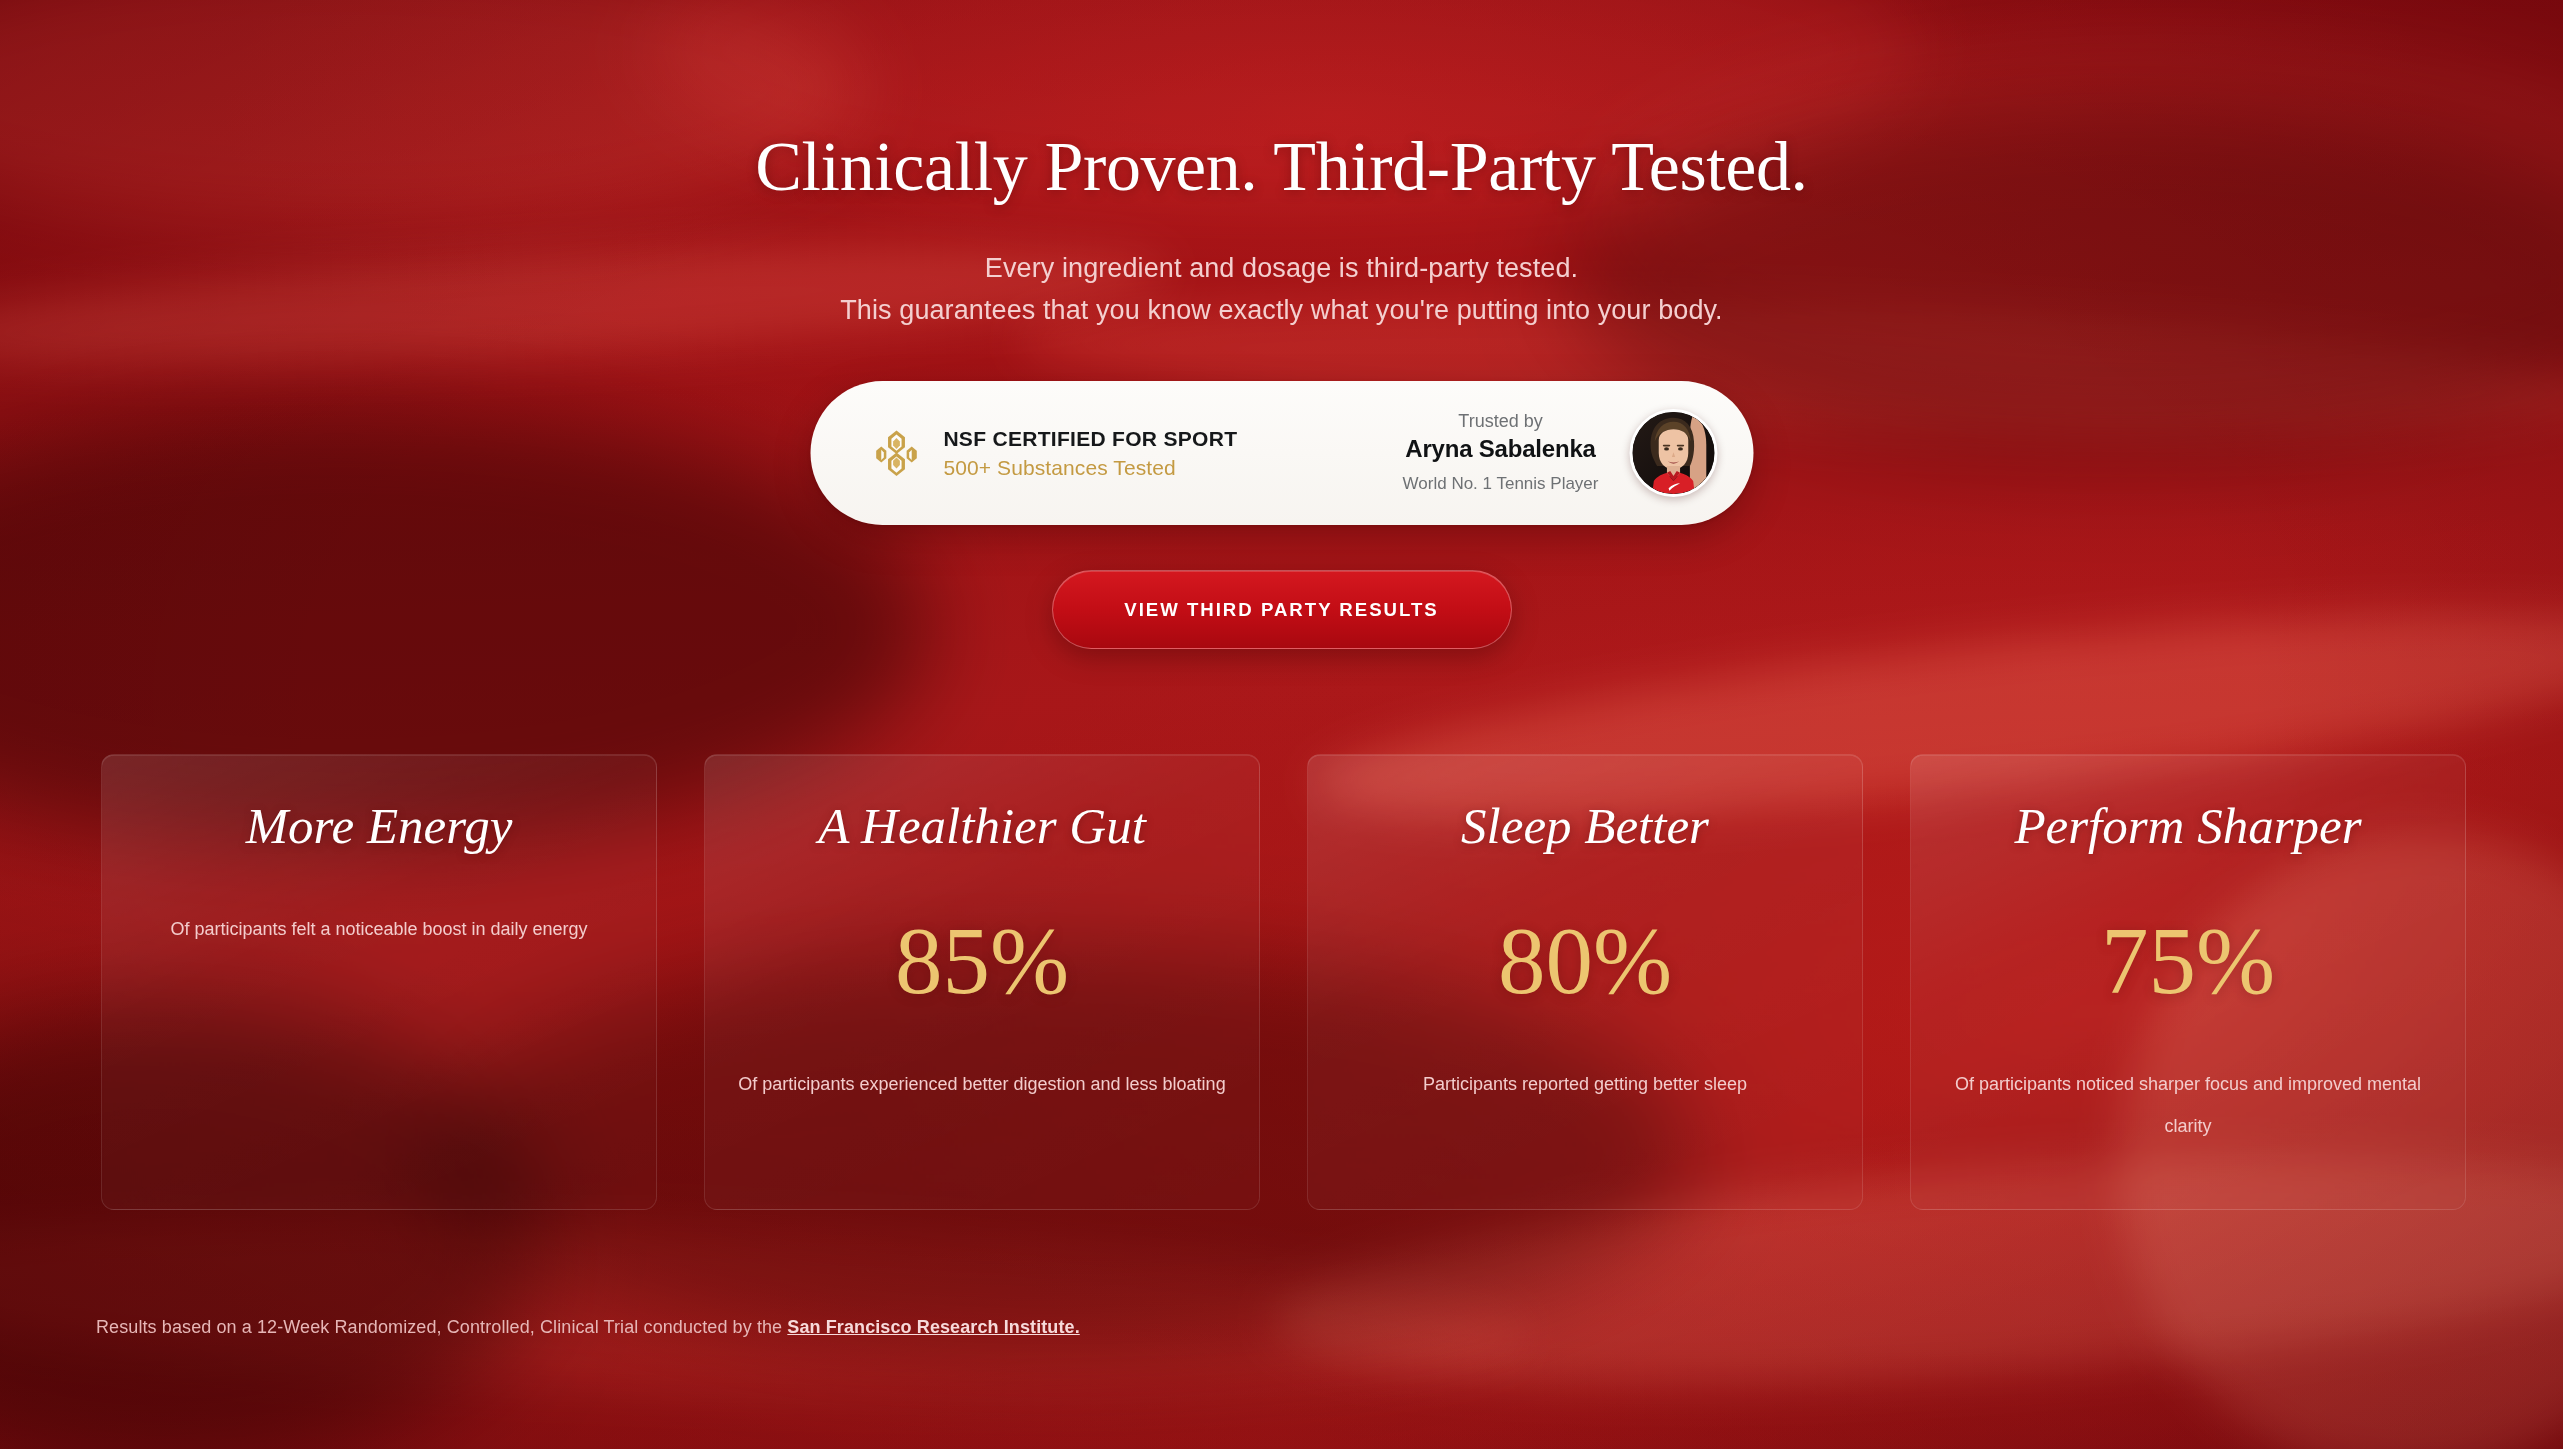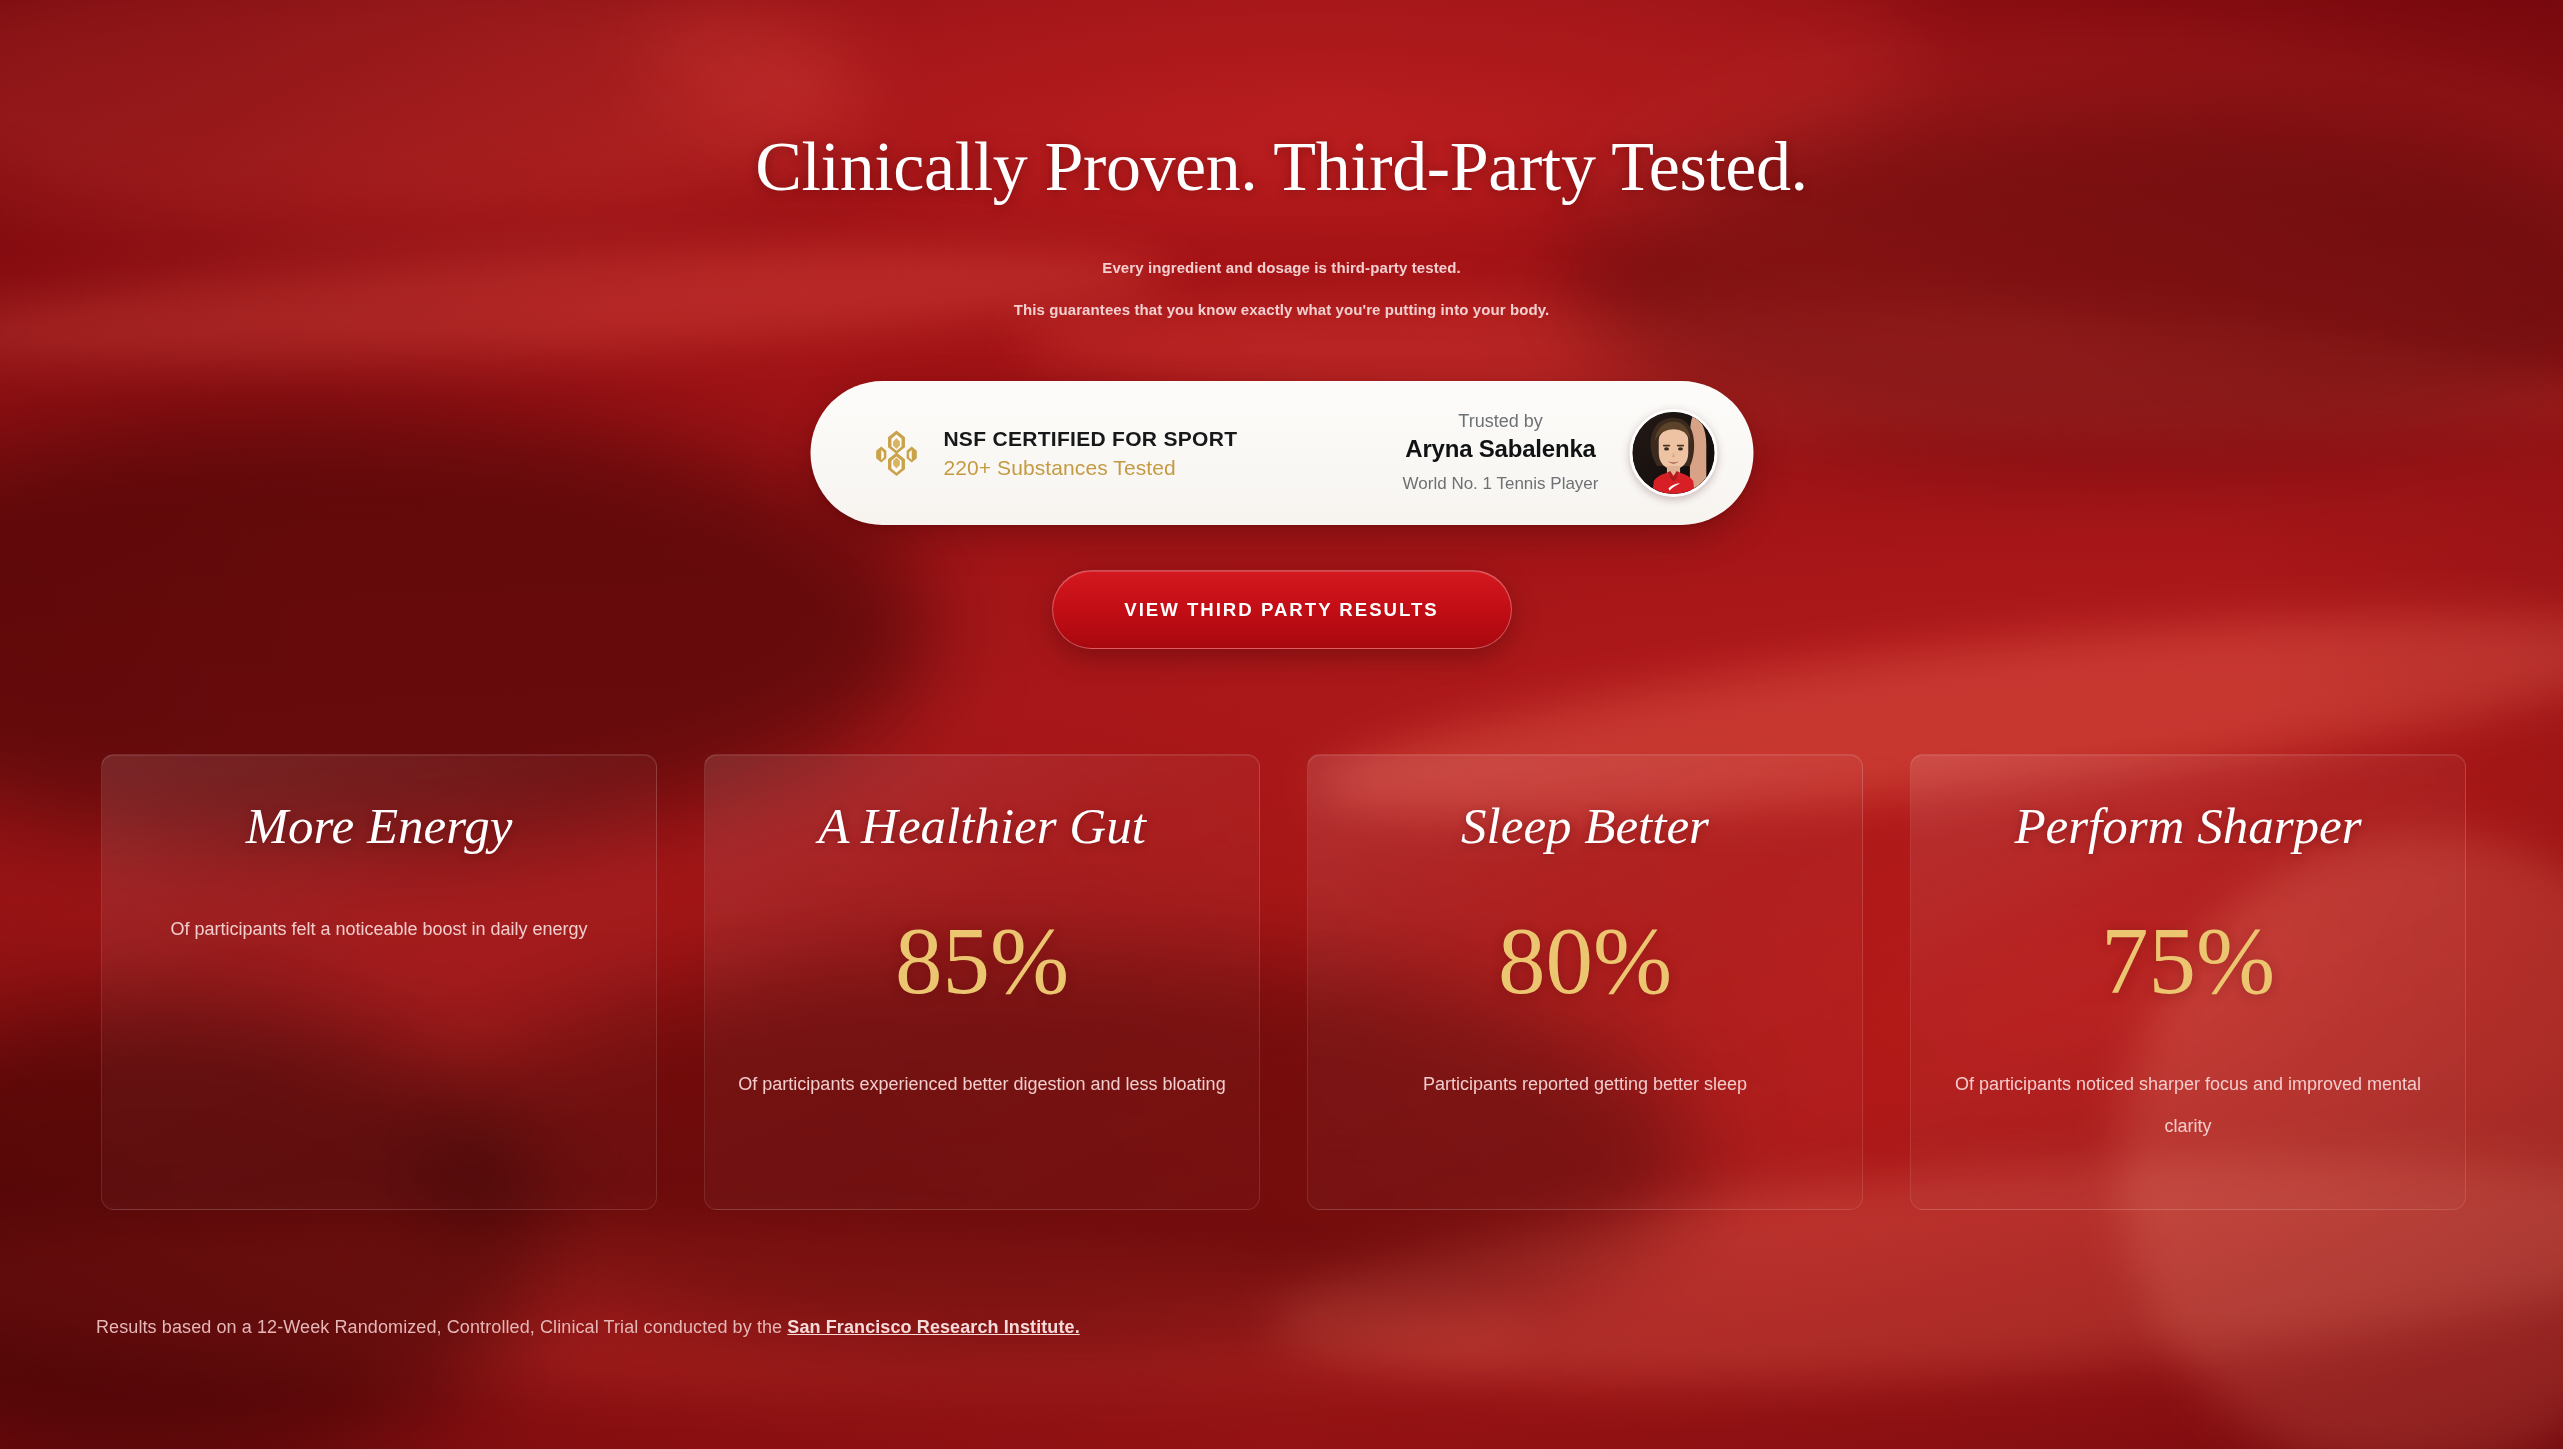--- a/index.html
+++ b/index.html
@@ -39,21 +39,21 @@
     text-align:center;
     font-family:"Liberation Serif", "DejaVu Serif", serif;
     font-size:70px; font-weight:400; letter-spacing:-0.4px;
     color:#ffffff;
     text-shadow:0 1.7px 10.2px rgba(70,0,4,0.40);
   }
 
   .sub {
     position:absolute; top:247px; left:0; width:100%;
     text-align:center;
-    font-size:15px; line-height:42px; font-weight:700;
+    font-size:27px; line-height:42px; font-weight:400;
     color:#f4cfcf;
     letter-spacing:0.1px;
   }
 
   
   .trustpill {
     position:absolute; top:381px; left:50%; transform:translateX(-50%);
     width:943px; height:144px;
     background:linear-gradient(180deg,#fdfcfa 0%, #f7f4f0 100%);
     border-radius:72px;
@@ -192,21 +192,21 @@
             <path d="M8 23 L14 28 L14 37 L8 42 L2 37 L2 28 Z" fill="#c9a24a"></path>
             <path d="M8 27 L11 30 L11 36 L8 39 L8 39 Z" fill="#fdfcfa"></path>
 
             <path d="M44 23 L50 28 L50 37 L44 42 L38 37 L38 28 Z" fill="#c9a24a"></path>
             <path d="M44 27 L41 30 L41 36 L44 39 L44 39 Z" fill="#fdfcfa"></path>
           </g>
         </svg>
       </span>
       <div class="nsf-txt">
         <div class="l1">NSF CERTIFIED FOR SPORT</div>
-        <div class="l2">220+ Substances Tested</div>
+        <div class="l2">500+ Substances Tested</div>
       </div>
     </div>
 
     <div class="pill-right">
       <div class="athlete">
         <div class="t1">Trusted by</div>
         <div class="t2">Aryna Sabalenka</div>
         <div class="t3">World No. 1 Tennis Player</div>
       </div>
       <div class="avatar">

